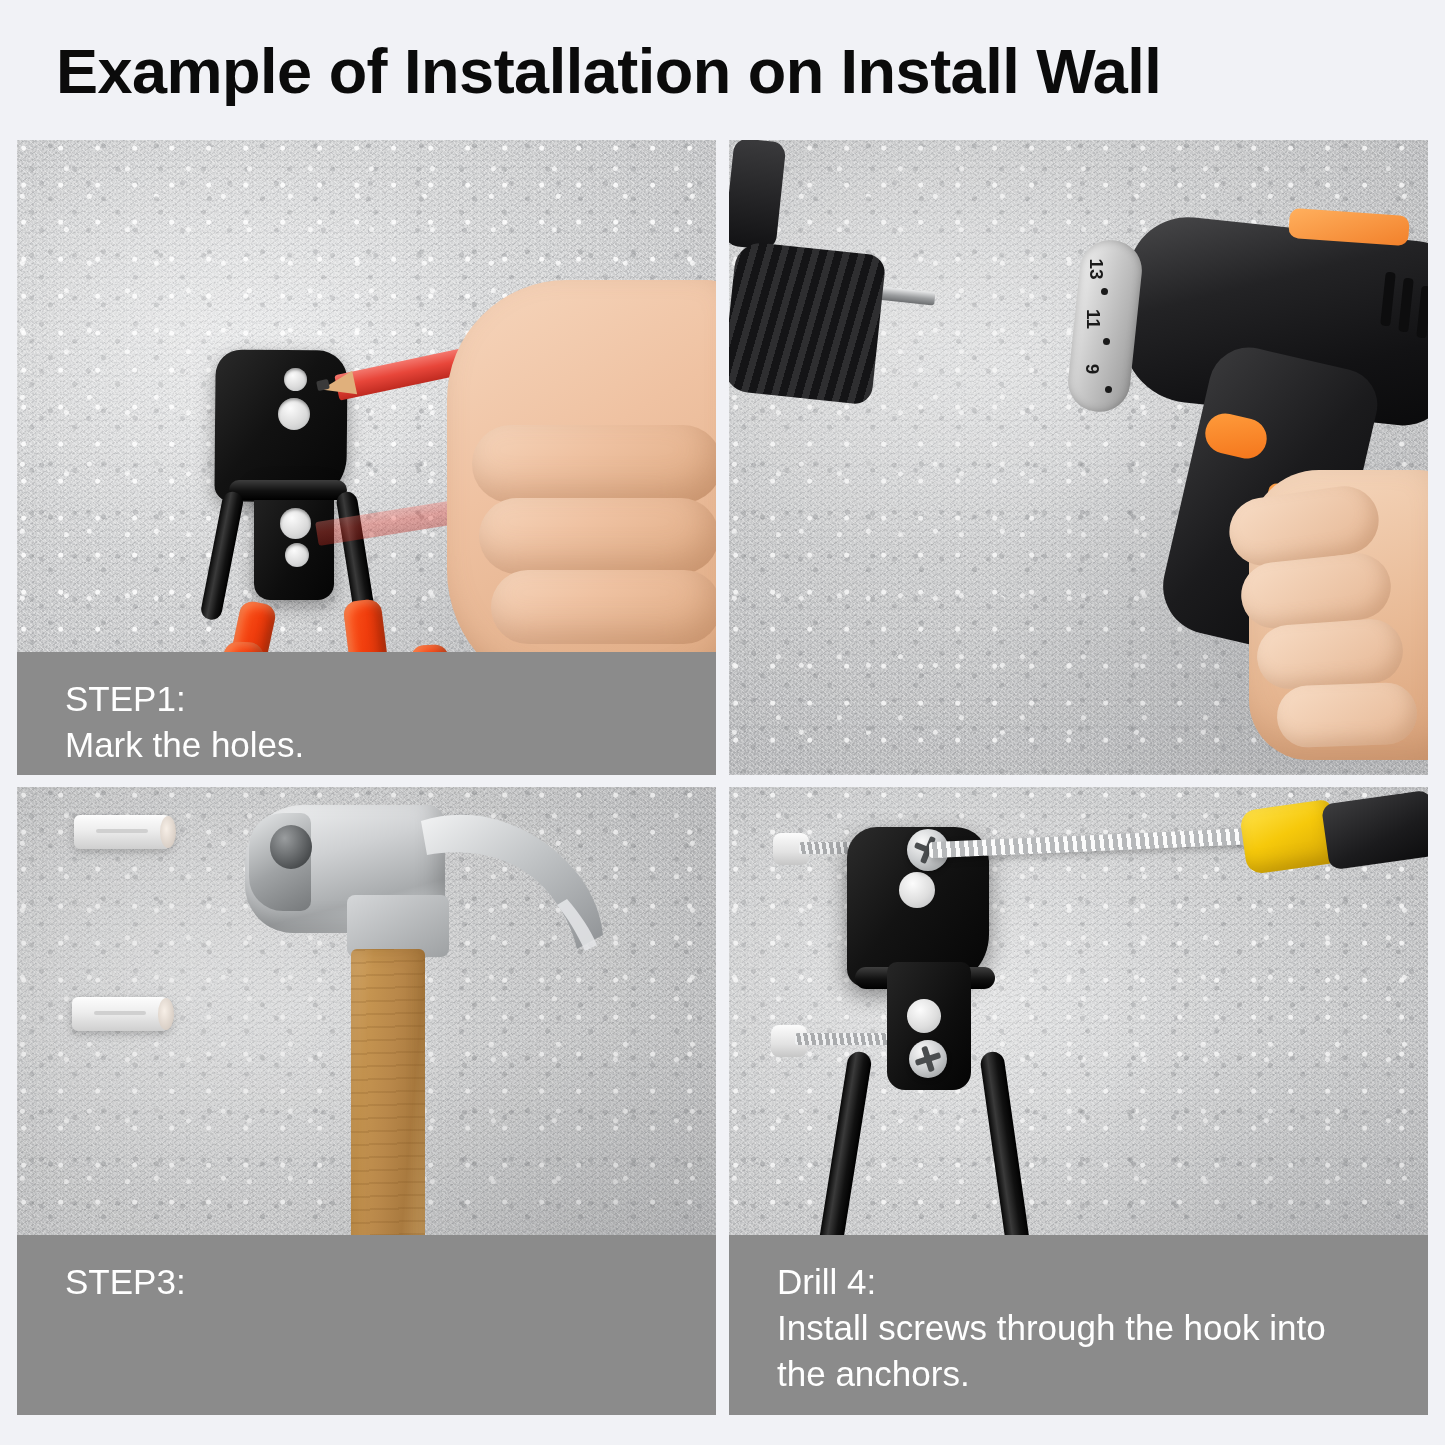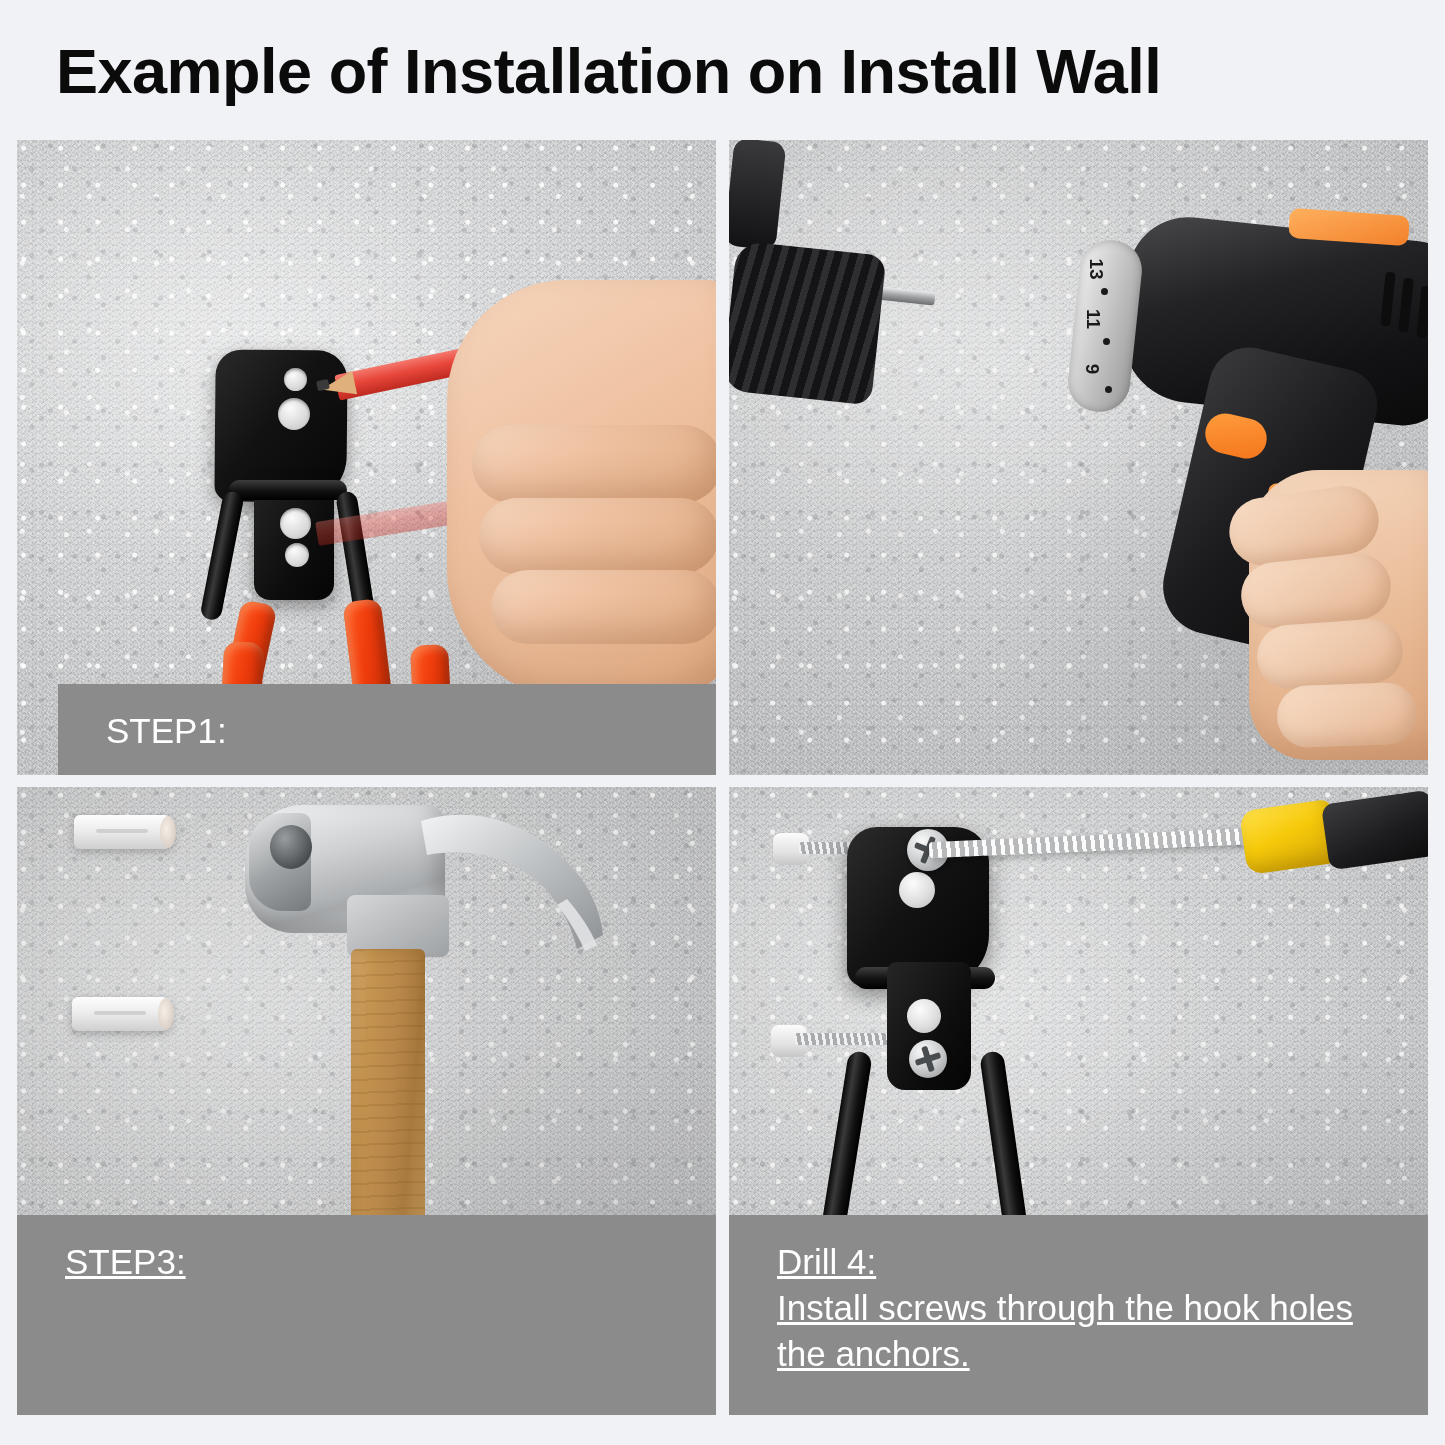--- a/index.html
+++ b/index.html
@@ -101,22 +101,22 @@
     background: #8b8b8b;
     color: #ffffff;
     padding: 24px 48px 20px 48px;
     font-size: 35px;
     line-height: 46px;
     font-weight: 400;
   }
   .caption .step-label { display: block; }
   .caption .step-text  { display: block; }
 
-  .cap-tall { height: 200px; text-decoration: underline; }
-  .cap-short{ height: 91px; margin-left: 41px; }
+  .cap-tall { height: 180px; }
+  .cap-short{ height: 123px; }
 
   
   .hook-plate {
     position: absolute;
     background: #141414;
     box-shadow: 0 6px 18px rgba(0,0,0,0.35);
   }
   
   .p1-plate-top {
     left: 198px; top: 210px;
@@ -574,20 +574,21 @@
         <div class="hand p1-finger-b"></div>
         <div class="hand p1-finger-c"></div>
         <div class="p1-thumb"></div>
         <div class="p1-nail"></div>
         <div class="p1-hand-low"></div>
         <div class="p1-hand-low2"></div>
       </div>
 
       <div class="caption cap-short">
         <span class="step-label">STEP1:</span>
+        <span class="step-text">Mark the holes.</span>
       </div>
     </div>
 
     <div class="panel">
       <div class="photo">
         <div class="wall dim"></div>
 
         <div class="p2-bit-point"></div>
         <div class="p2-bit"></div>
         <div class="p2-chuck-front"></div>
@@ -687,18 +688,18 @@
         <div class="p4-tip-l2"></div>
         <div class="p4-tip-r1"></div>
         <div class="p4-tip-curve"></div>
         <div class="p4-tip-r2"></div>
         <div class="p4-hand-l"></div>
         <div class="p4-hand-r"></div>
       </div>
 
       <div class="caption cap-tall">
         <span class="step-label">Drill 4:</span>
-        <span class="step-text">Install screws through the hook holes the anchors.</span>
+        <span class="step-text">Install screws through the hook into the anchors.</span>
       </div>
     </div>
 
   </div>
 </div>
 
 </body></html>

